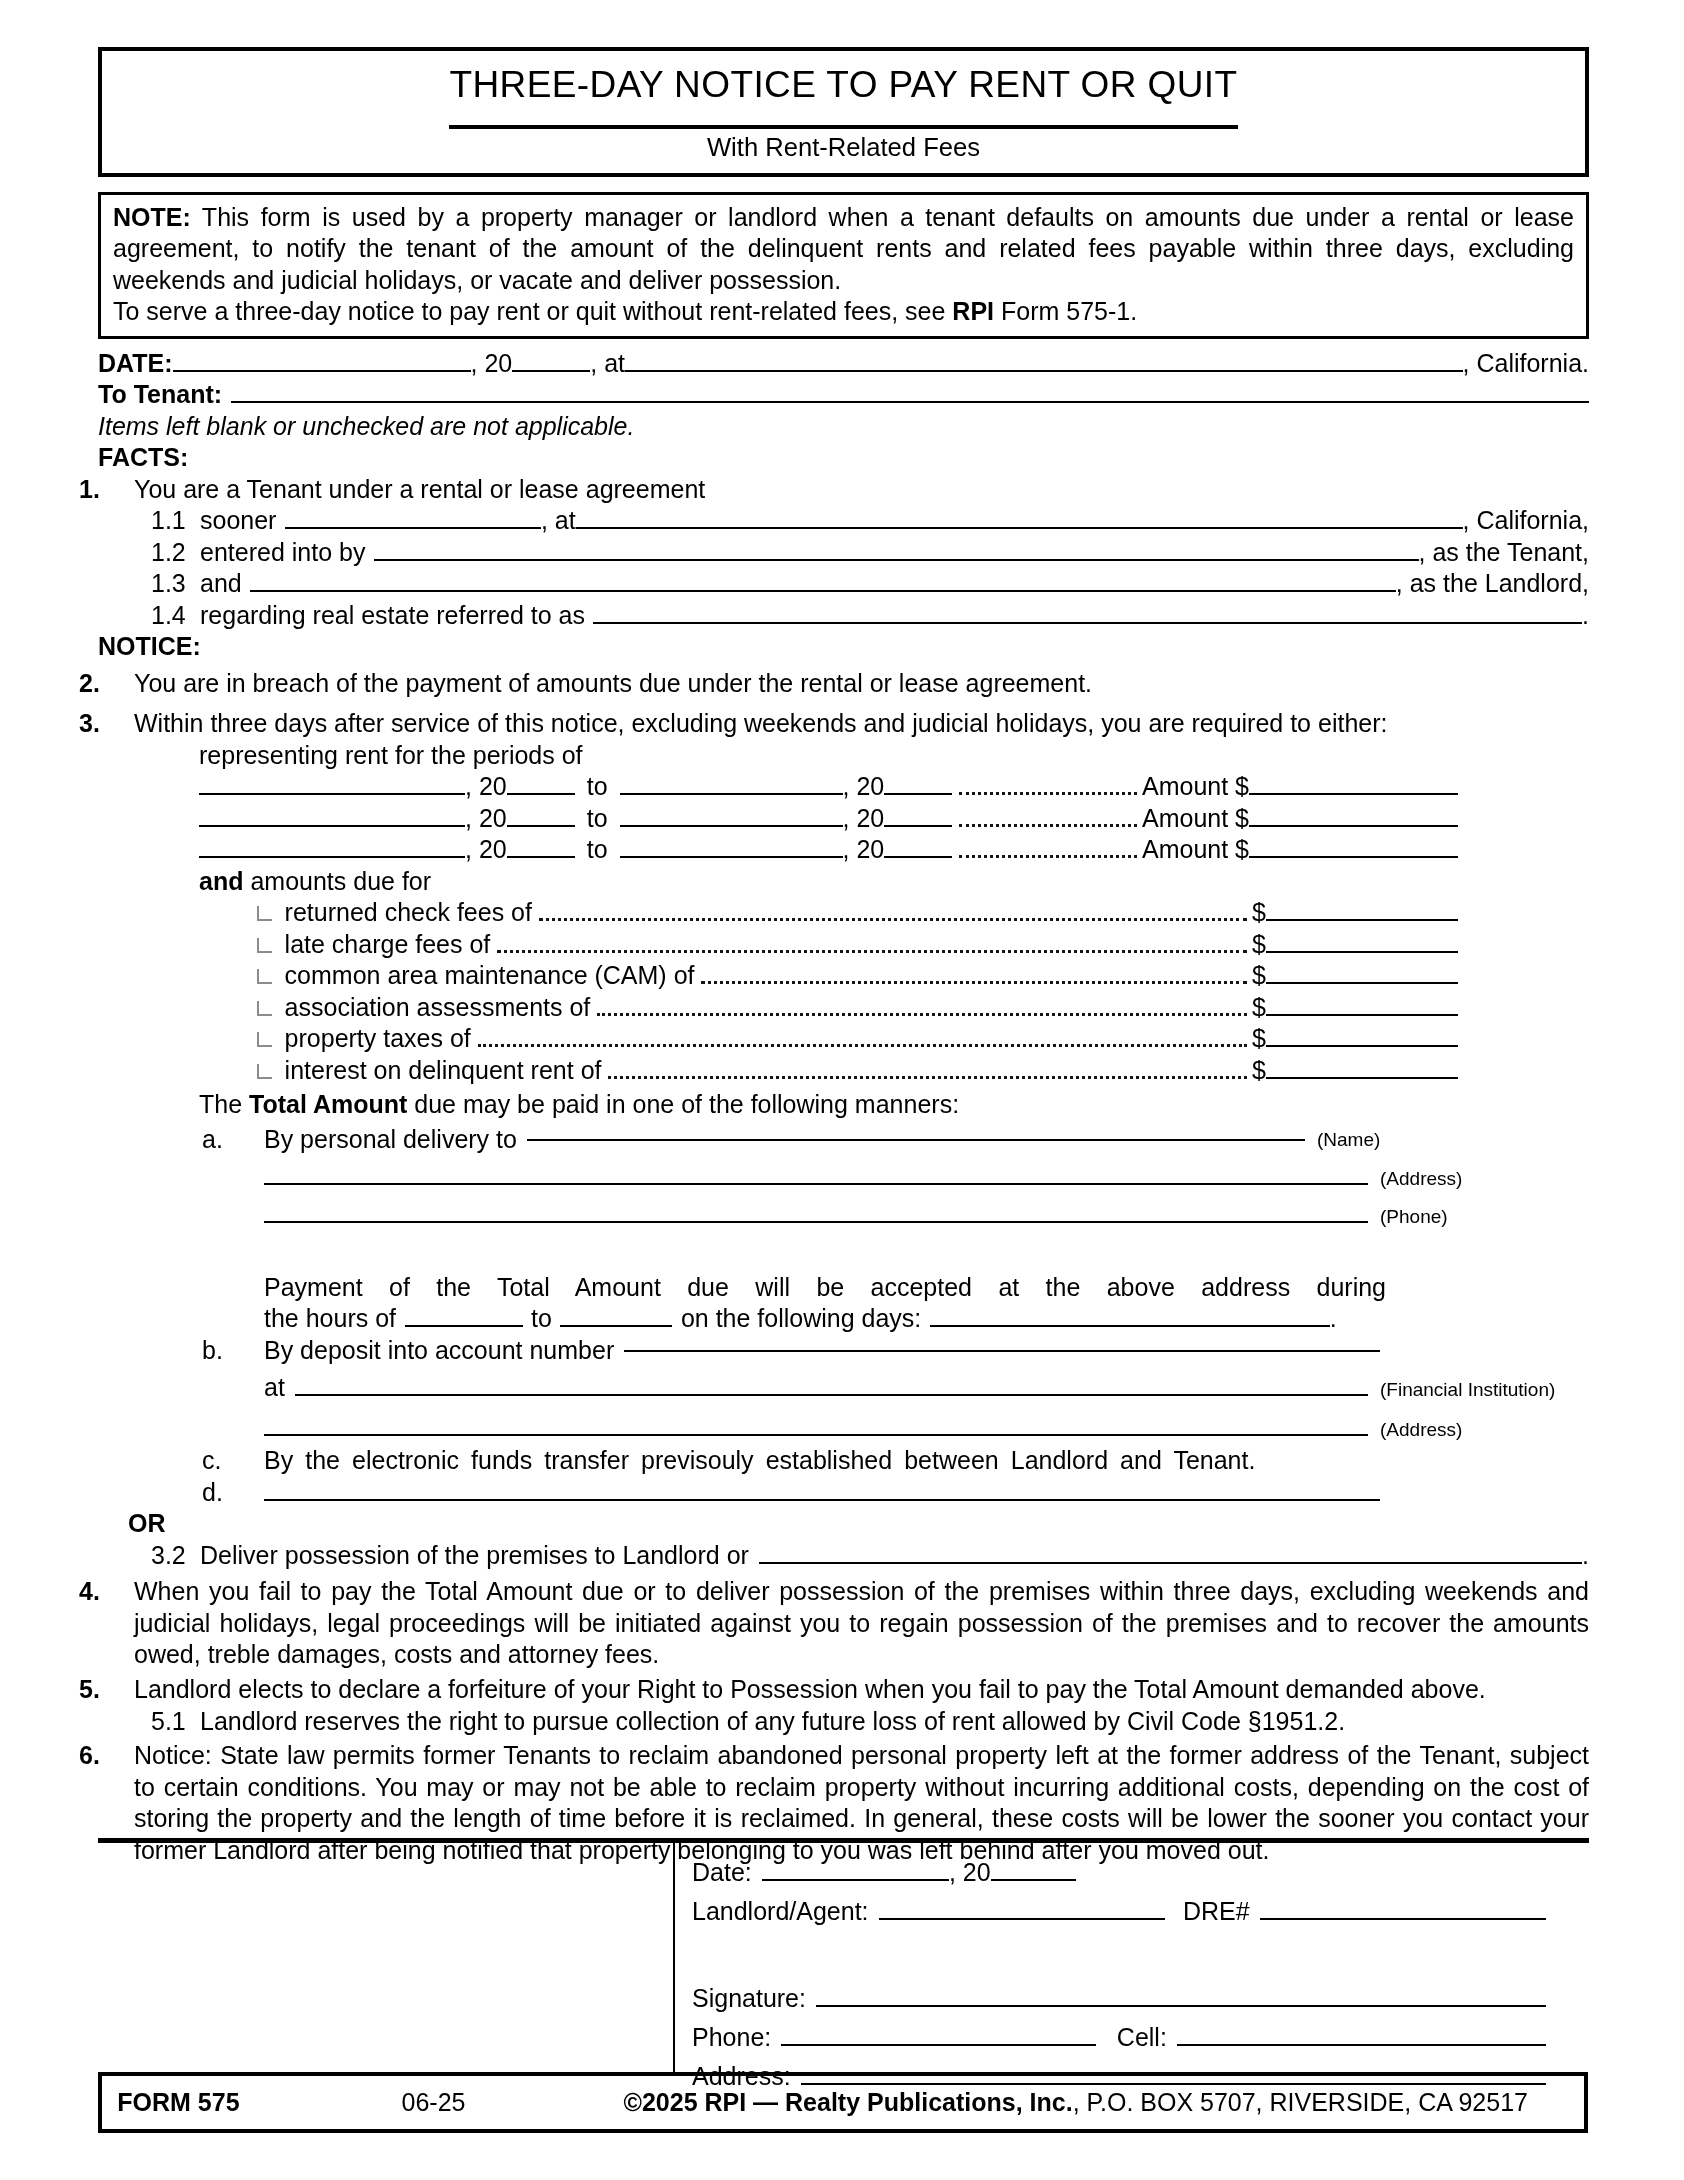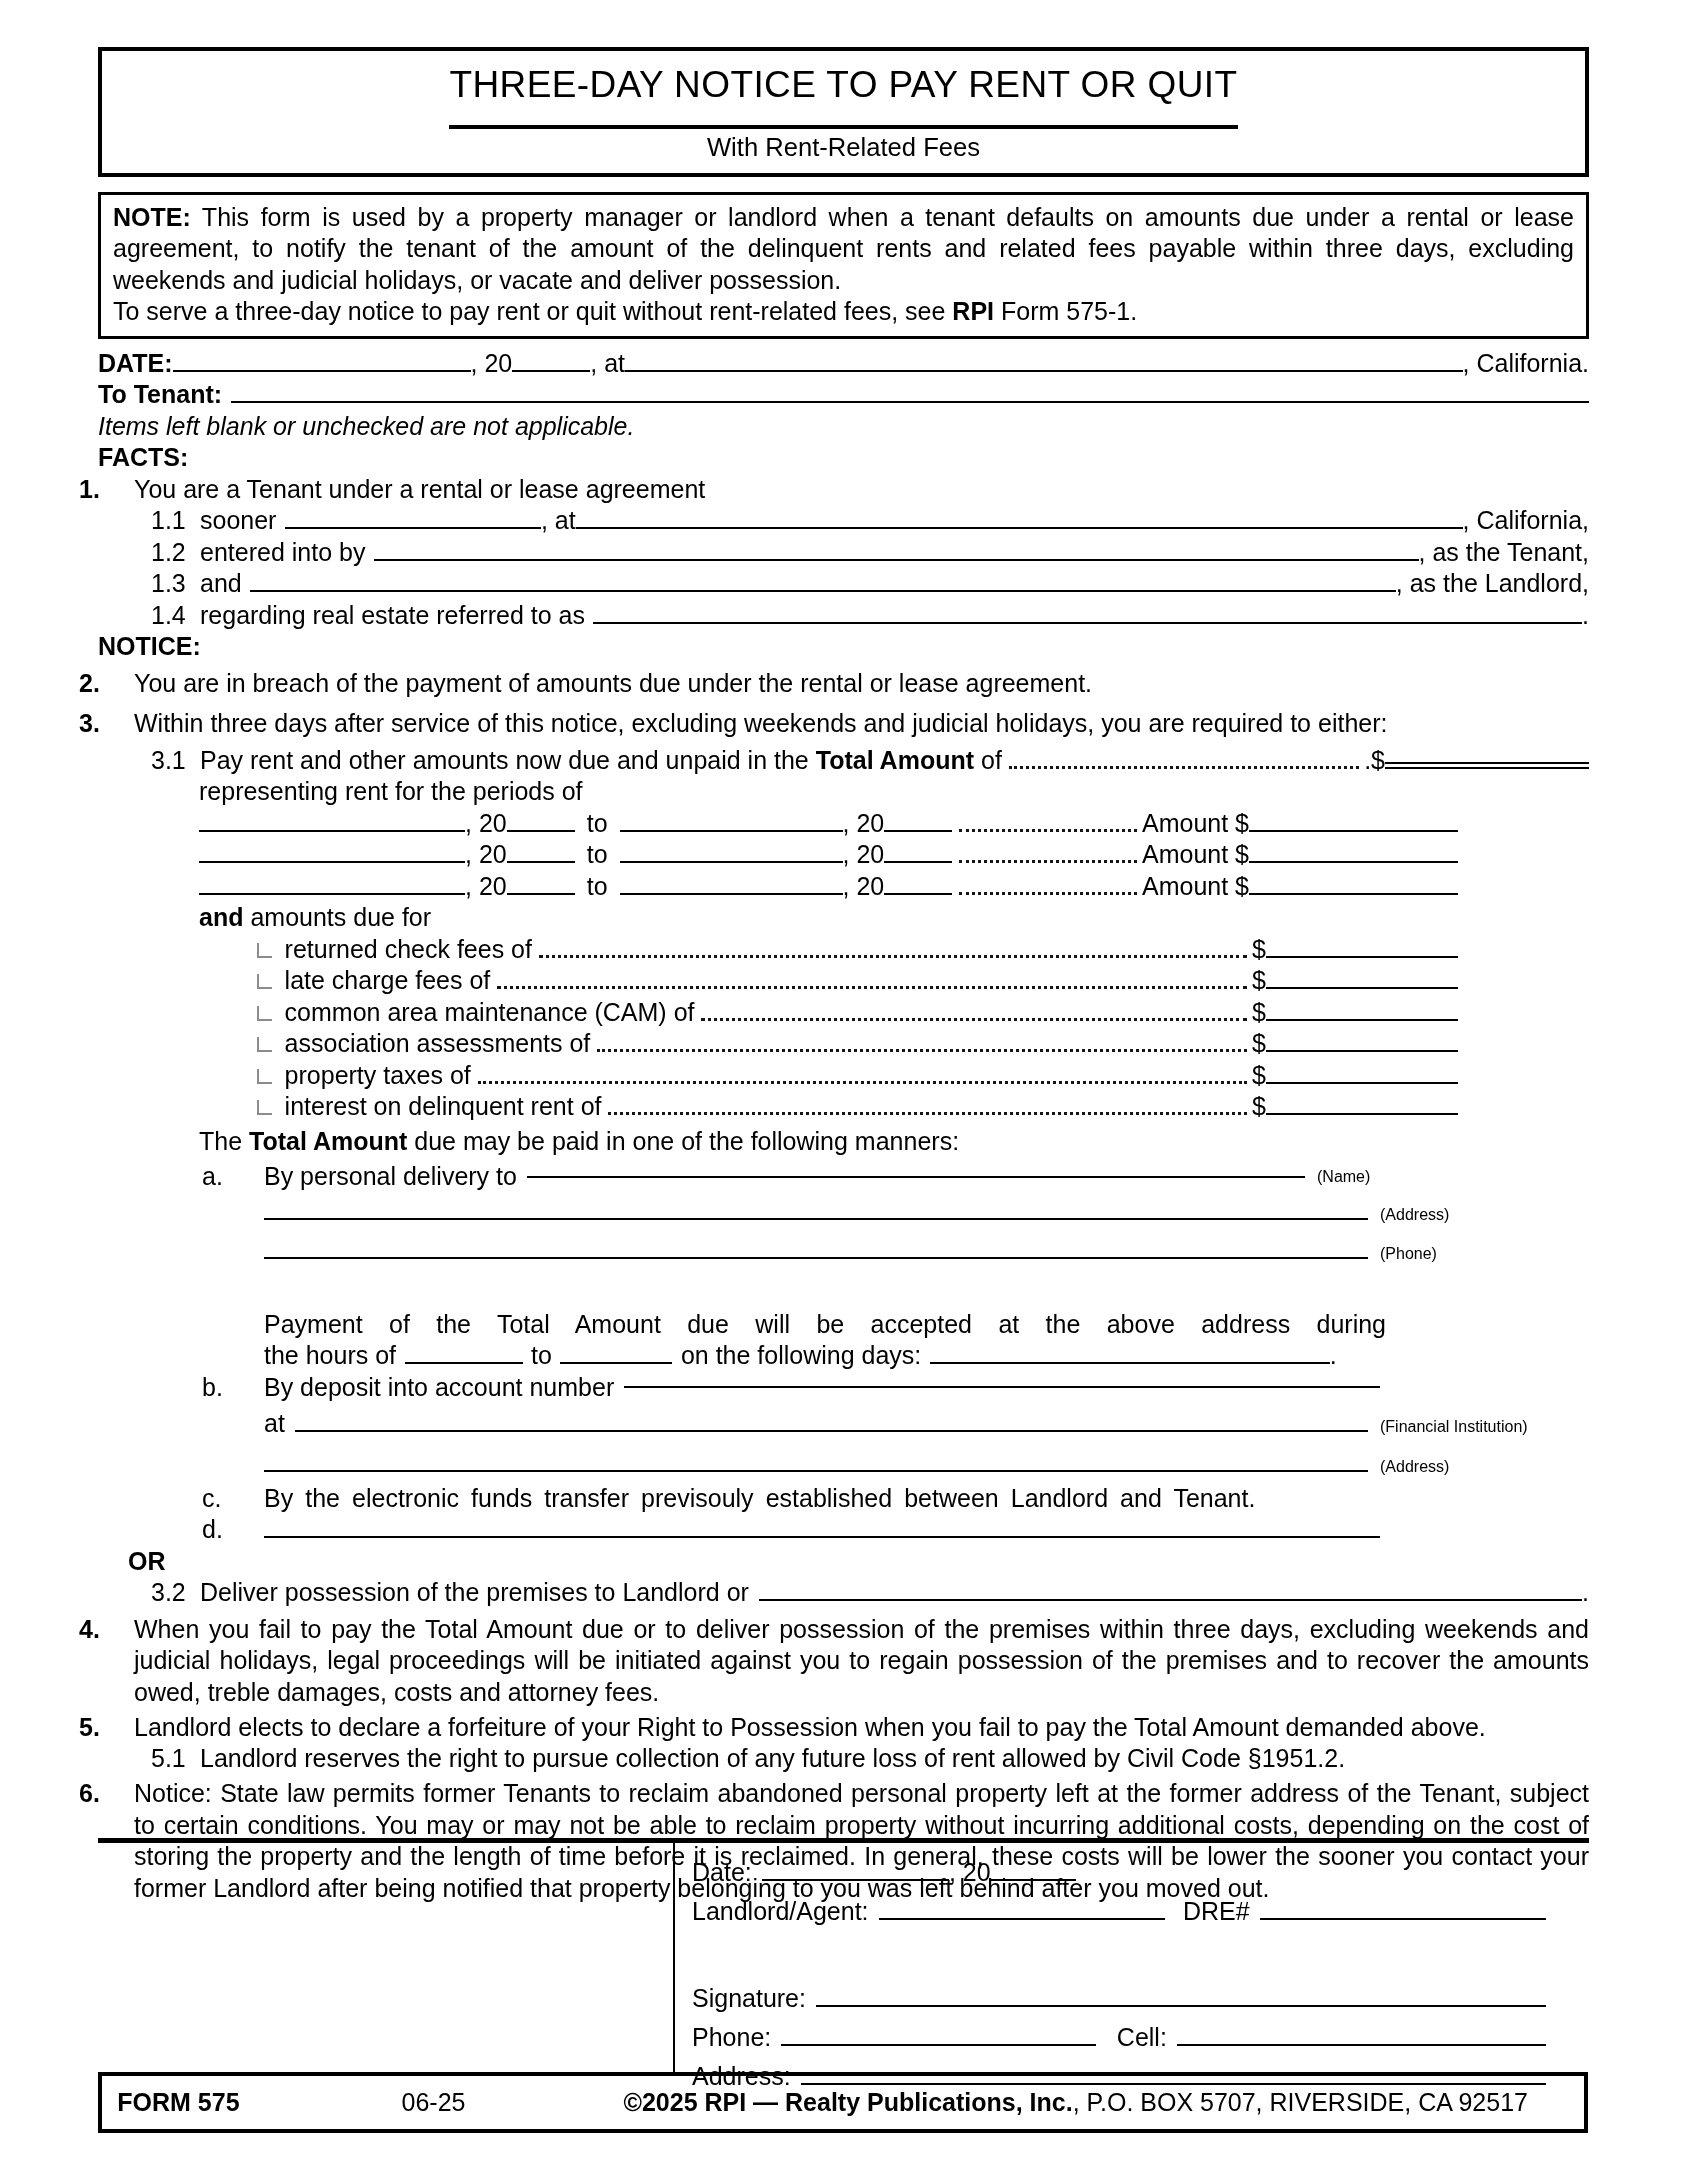--- a/index.html
+++ b/index.html
@@ -37,21 +37,21 @@
   .lab { margin-left:104px; }
   .nab { flex:none; width:62px; }
   .cont { margin-left:166px; }
   .just { text-align:justify; }
   .justall { text-align:justify; text-align-last:justify; }
 
   .periods { margin-left:101px; width:1259px; }
   .fees { margin-left:159px; width:1201px; }
   .cb { flex:none; width:12.8px; height:12.8px; border-left:2.6px solid #8c8c8c;
         border-bottom:2.6px solid #8c8c8c; margin-right:12.8px; }
-  .sidelab { flex:none; width:209px; font-size:16px; padding-left:12px; white-space:nowrap; }
+  .sidelab { flex:none; width:209px; font-size:19px; padding-left:12px; white-space:nowrap; }
   .blankrow { width:1325px; }
   .gap6 { margin-top:5.1px; } .gap10 { margin-top:8.5px; } .gap4 { margin-top:3.4px; }
   .wsp { word-spacing:5.1px; }
   .payment { width:1122px; line-height:32px;margin-top:39px; }
 
   
   .sigblock { position:absolute; left:98px; width:1491px; top:1838px; height:230px;
               border-top:5.1px solid #000; }
   .sigright { position:absolute; left:575px; right:0; top:0; bottom:0;
               border-left:2.6px solid #000; padding:10.2px 43px 0 17px; }
@@ -134,27 +134,20 @@
     <div class="row l0 gap6">
       <span class="n0">2.</span>
       <span>You are in breach of the payment of amounts due under the rental or lease agreement.</span>
     </div>
 
     <div class="row l0 gap10">
       <span class="n0">3.</span>
       <span>Within three days after service of this notice, excluding weekends and judicial holidays, you are required to either:</span>
     </div>
 
-    <div class="row l1 gap6">
-      <span class="n1">3.1</span>
-      <span class="sp nowrap"><span>Pay rent and other amounts now due and unpaid in the </span><b>Total Amount</b><span> of</span></span>
-      <span class="dots"></span>
-      <span class="sp nowrap">.$</span>
-      <span class="bl bl2" style="width:204px"></span>
-    </div>
     <div class="l2">representing rent for the periods of</div>
 
     <div class="row periods">
       <span class="bl" style="width:266px"></span>
       <span class="sp nowrap">, 20</span>
       <span class="bl" style="width:68px"></span>
       <span class="sp" style="margin:0 12px">to</span>
       <span class="bl" style="width:223px"></span>
       <span class="sp nowrap">, 20</span>
       <span class="bl" style="width:68px"></span>

